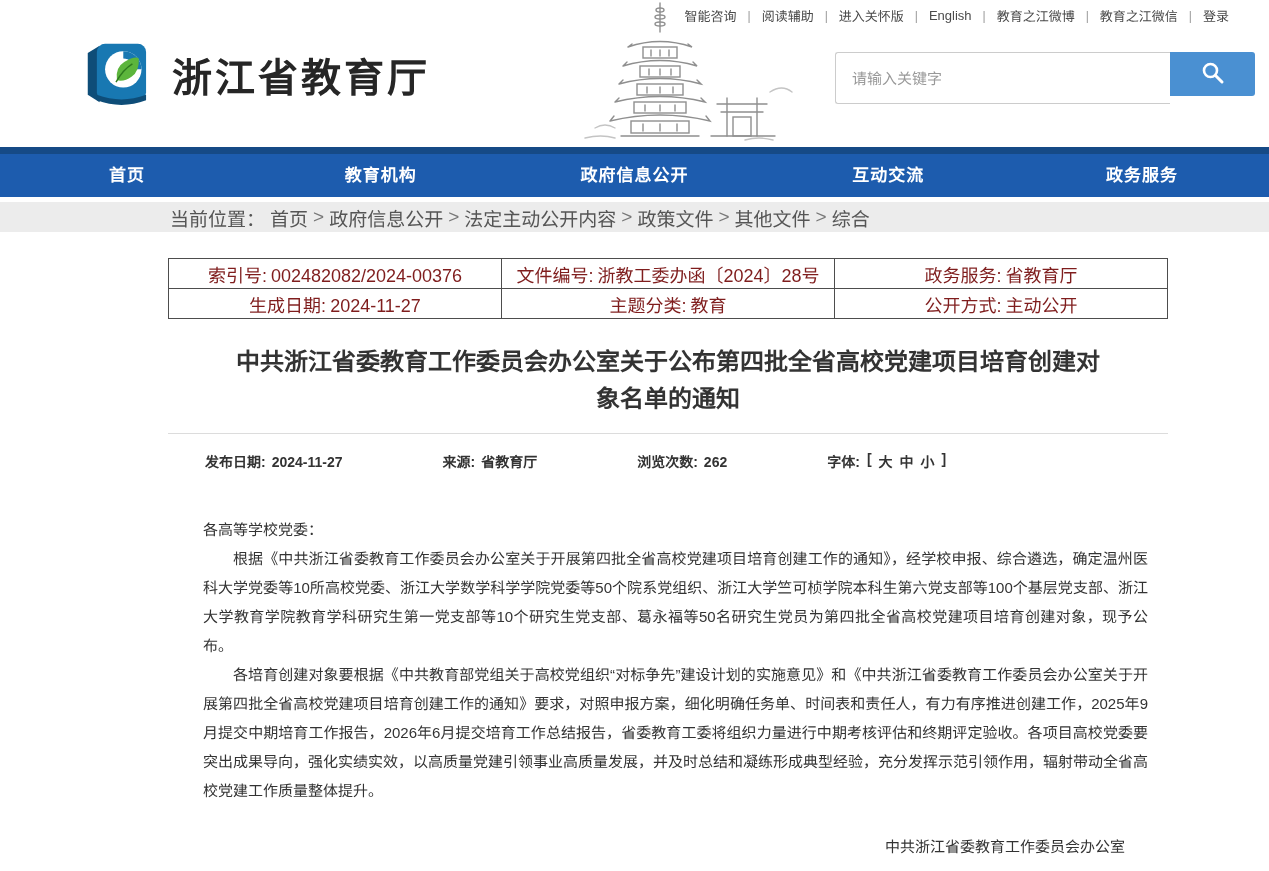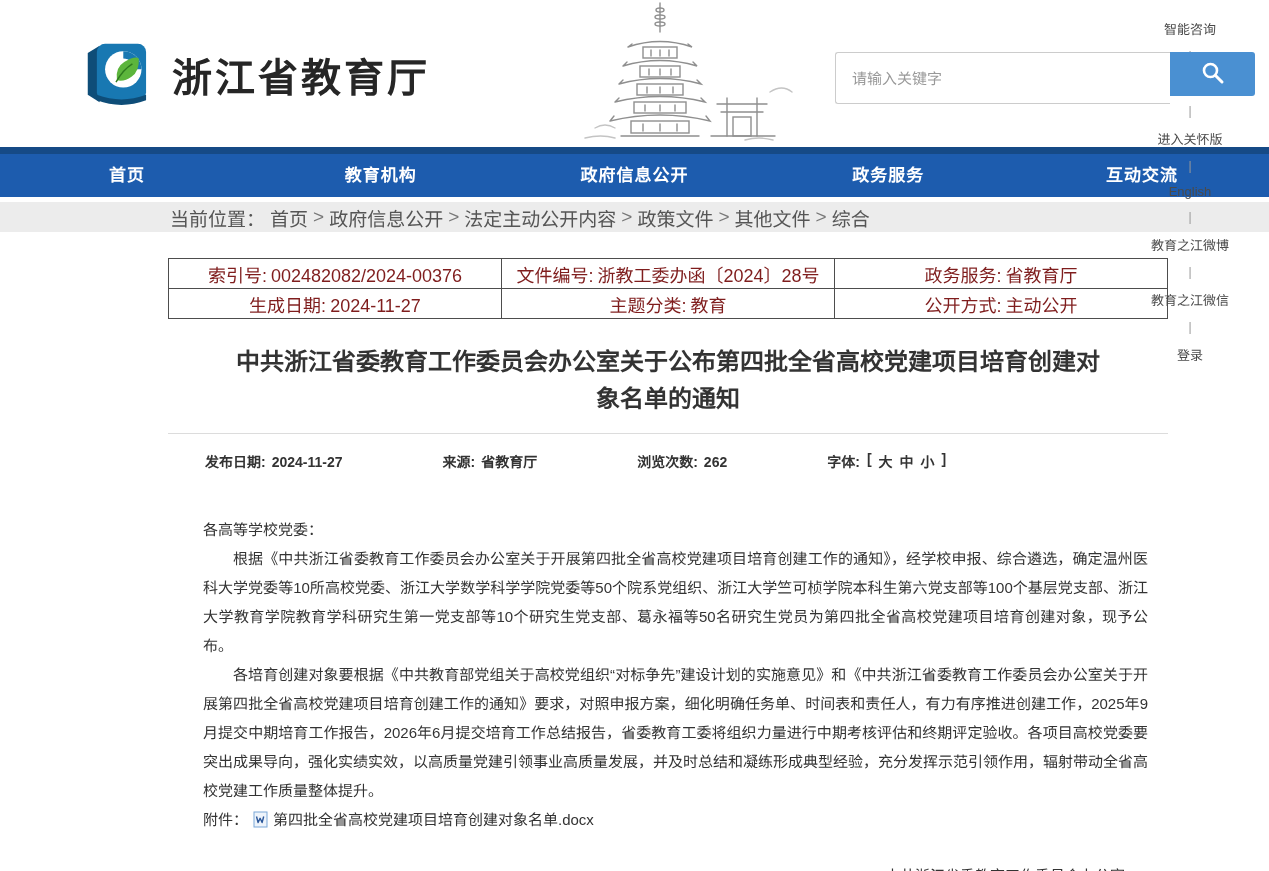--- a/index.html
+++ b/index.html
@@ -4,23 +4,23 @@
 <style>
   * { margin:0; padding:0; box-sizing:border-box; }
   body {
     width:1269px; height:871px; background:#ffffff;
     font-family:"Liberation Sans","DejaVu Sans",sans-serif;
     color:#333; overflow:hidden;
   }
   
   .header { position:relative; height:147px; background:#fff; }
   .top-links {
-    position:absolute; top:19px; right:40px;
+    position:absolute; top:6px; right:40px;
     display:flex; align-items:center; gap:11px;
-    font-size:13px; color:#4a4a4a;flex-direction:column;
+    font-size:13px; color:#4a4a4a;
   }
   .top-links .lnk { cursor:pointer; white-space:nowrap; }
   .top-links .sep { color:#999; font-size:12px; }
   .logo-area { position:absolute; left:75px; top:36px; display:flex; align-items:center; gap:15px; }
   .site-title { font-size:40px; font-weight:bold; color:#262626; letter-spacing:3px; }
   .pagoda { position:absolute; left:565px; top:0; }
   .search-box { position:absolute; right:14px; top:52px; display:flex; }
   .search-box input {
     width:335px; height:52px; border:1px solid #ccc; border-right:none;
     border-radius:3px 0 0 3px; padding:0 16px; font-size:15px; color:#333; outline:none;
@@ -170,22 +170,22 @@
         </svg>
       </span>
     </button>
   </div>
 </div>
 
 <div class="nav">
   <div class="nav-item">首页</div>
   <div class="nav-item">教育机构</div>
   <div class="nav-item">政府信息公开</div>
+  <div class="nav-item">互动交流</div>
   <div class="nav-item">政务服务</div>
-  <div class="nav-item">互动交流</div>
 </div>
 
 <div class="crumb-bar">
   <span>当前位置：</span>
   <span class="crumb-item">首页</span>
   <span class="csep">&gt;</span>
   <span class="crumb-item">政府信息公开</span>
   <span class="csep">&gt;</span>
   <span class="crumb-item">法定主动公开内容</span>
   <span class="csep">&gt;</span>
@@ -245,30 +245,20 @@
       <span class="fsize">中</span>
       <span class="fsize">小</span>
       <span>]</span>
     </span>
   </div>
 
   <div class="article-body">
     <p>各高等学校党委：</p>
     <p class="indent">根据《中共浙江省委教育工作委员会办公室关于开展第四批全省高校党建项目培育创建工作的通知》，经学校申报、综合遴选，确定温州医科大学党委等10所高校党委、浙江大学数学科学学院党委等50个院系党组织、浙江大学竺可桢学院本科生第六党支部等100个基层党支部、浙江大学教育学院教育学科研究生第一党支部等10个研究生党支部、葛永福等50名研究生党员为第四批全省高校党建项目培育创建对象，现予公布。</p>
     <p class="indent">各培育创建对象要根据《中共教育部党组关于高校党组织“对标争先”建设计划的实施意见》和《中共浙江省委教育工作委员会办公室关于开展第四批全省高校党建项目培育创建工作的通知》要求，对照申报方案，细化明确任务单、时间表和责任人，有力有序推进创建工作，2025年9月提交中期培育工作报告，2026年6月提交培育工作总结报告，省委教育工委将组织力量进行中期考核评估和终期评定验收。各项目高校党委要突出成果导向，强化实绩实效，以高质量党建引领事业高质量发展，并及时总结和凝练形成典型经验，充分发挥示范引领作用，辐射带动全省高校党建工作质量整体提升。</p>
-    <p class="attachment">
-      <span>附件：</span>
-      <span class="doc-ic">
-        <svg width="15" height="17" viewBox="0 0 15 17">
-          <rect x="1" y="1" width="13" height="15" fill="#eef4fb" stroke="#7ba7d7" stroke-width="1"></rect>
-          <path d="M3.5,5.5 l1.6,6 l2,-4.2 l2,4.2 l1.6,-6" stroke="#2b579a" stroke-width="1.4" fill="none" stroke-linejoin="round"></path>
-        </svg>
-      </span>
-      <span class="file-link">第四批全省高校党建项目培育创建对象名单.docx</span>
-    </p>
   </div>
 
   <div class="signature">
     <div class="sig-org">中共浙江省委教育工作委员会办公室</div>
 
   </div>
 
 </div>
 
 </body></html>

